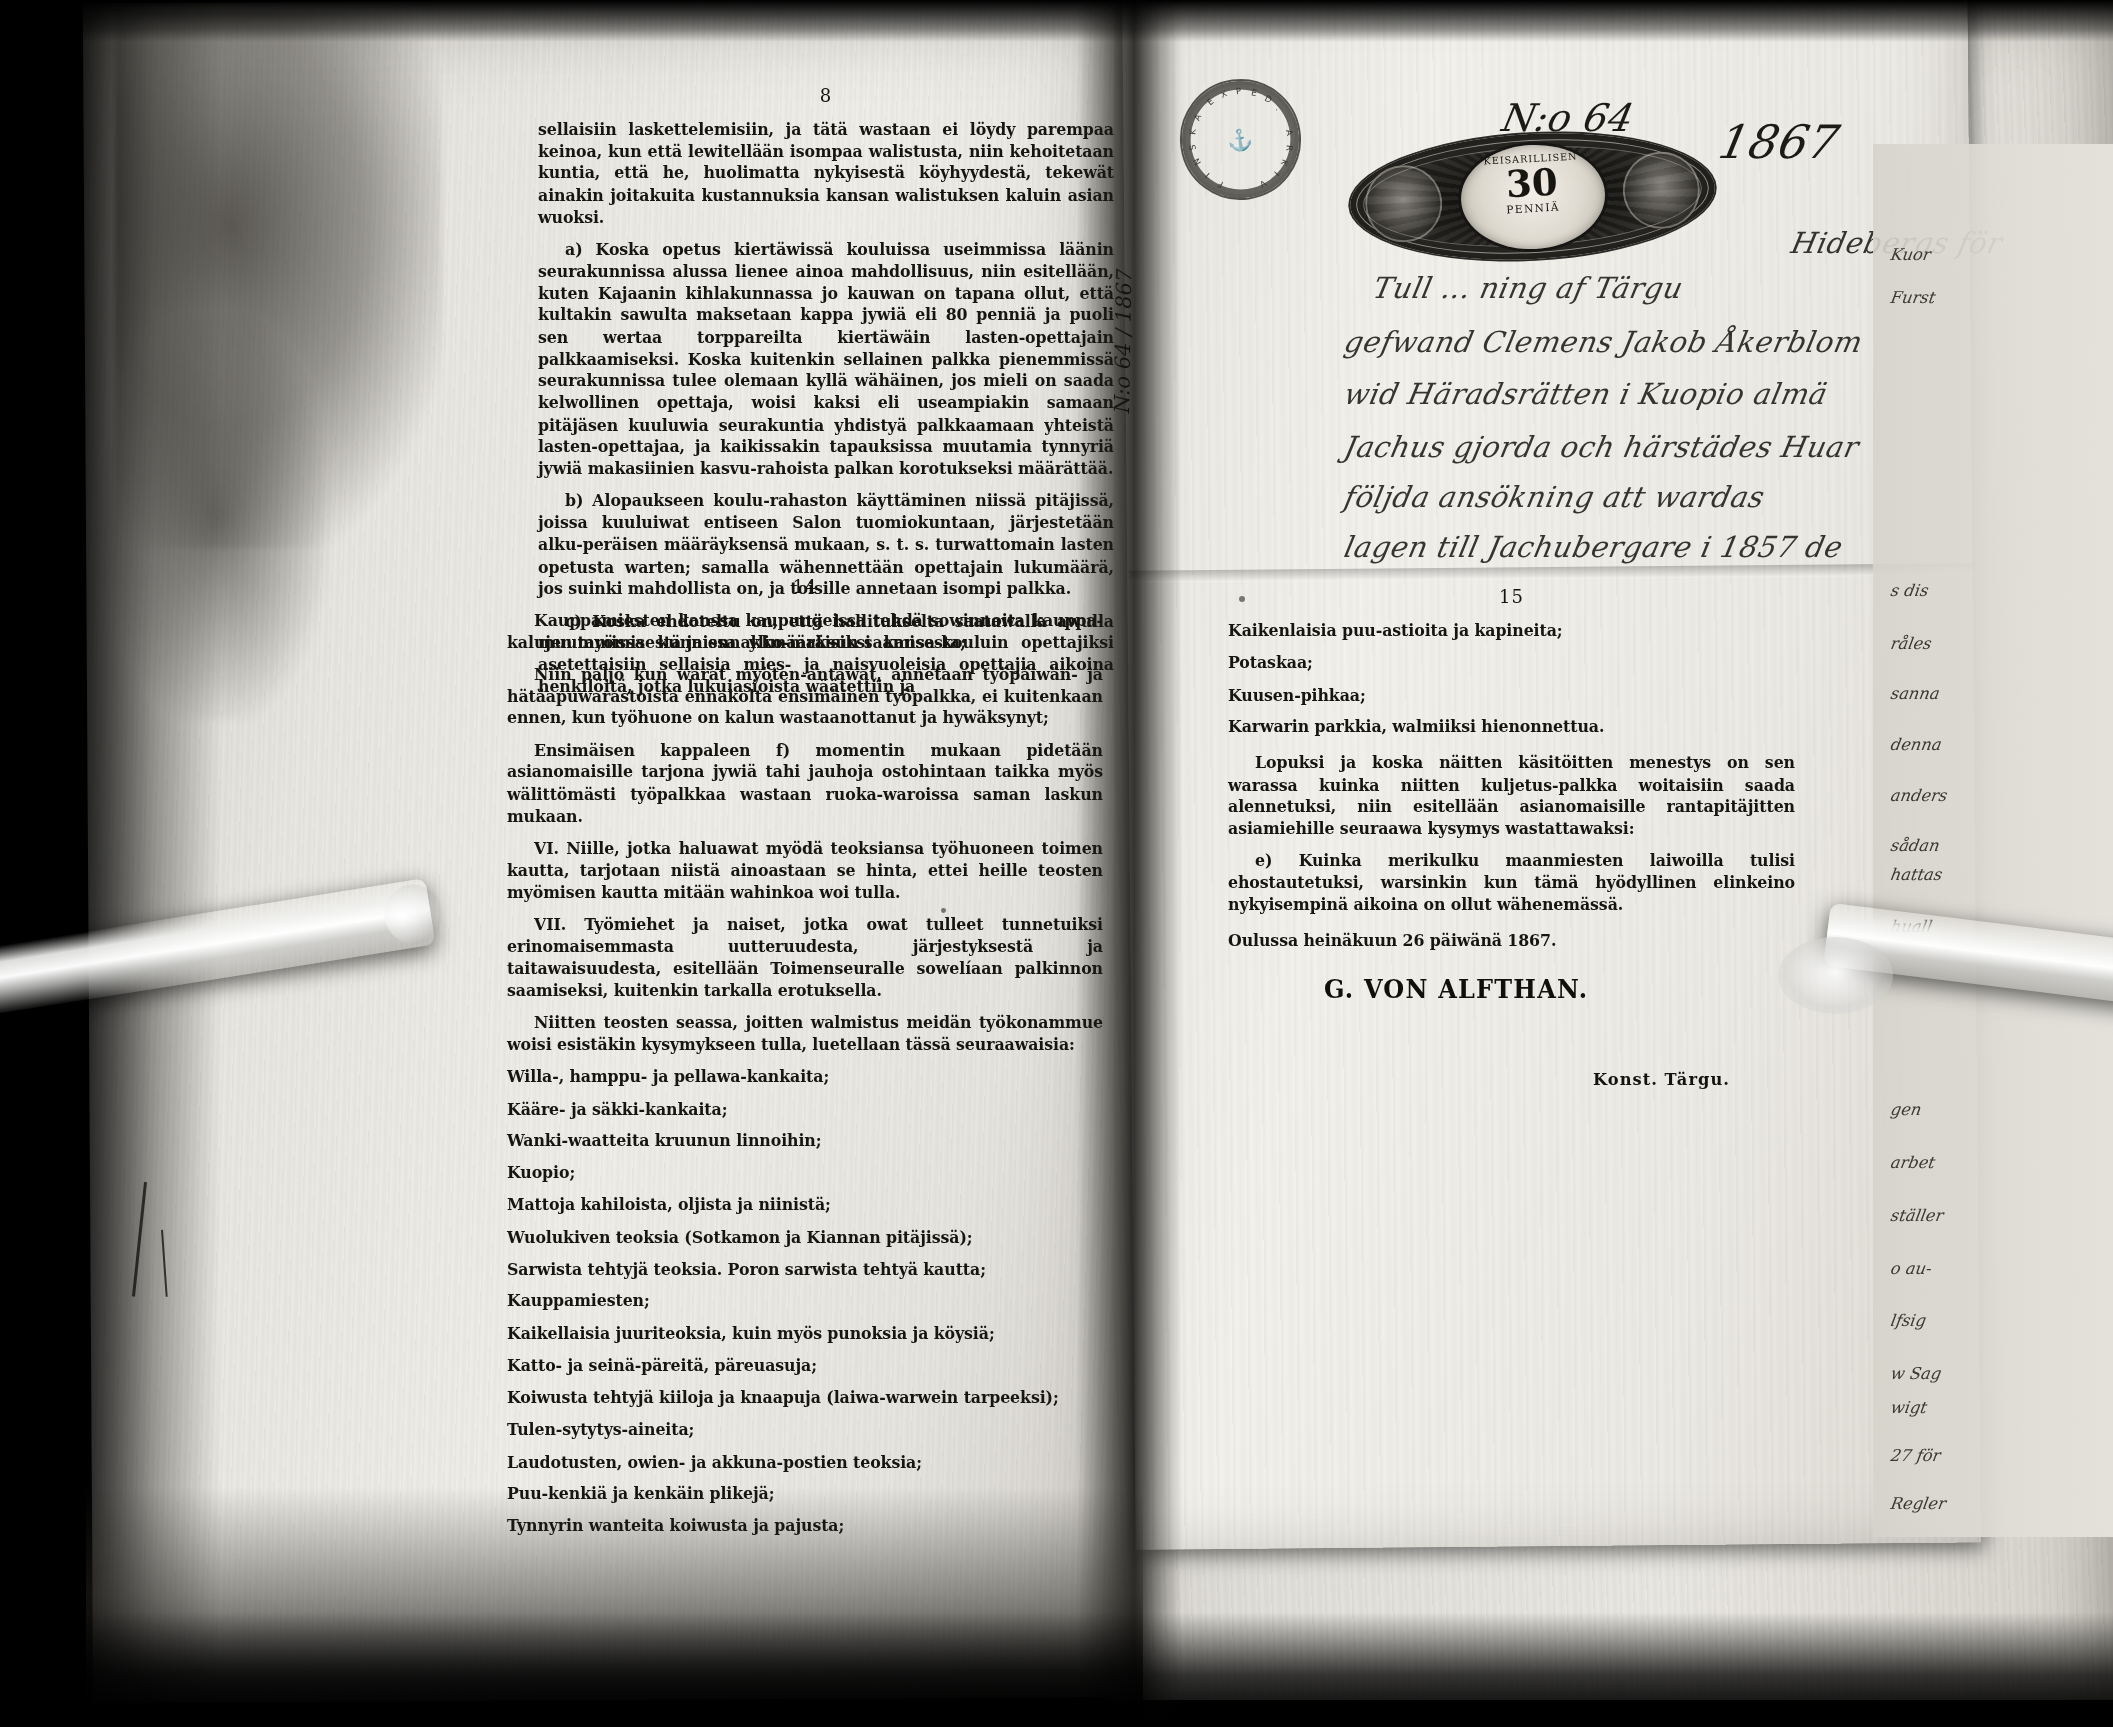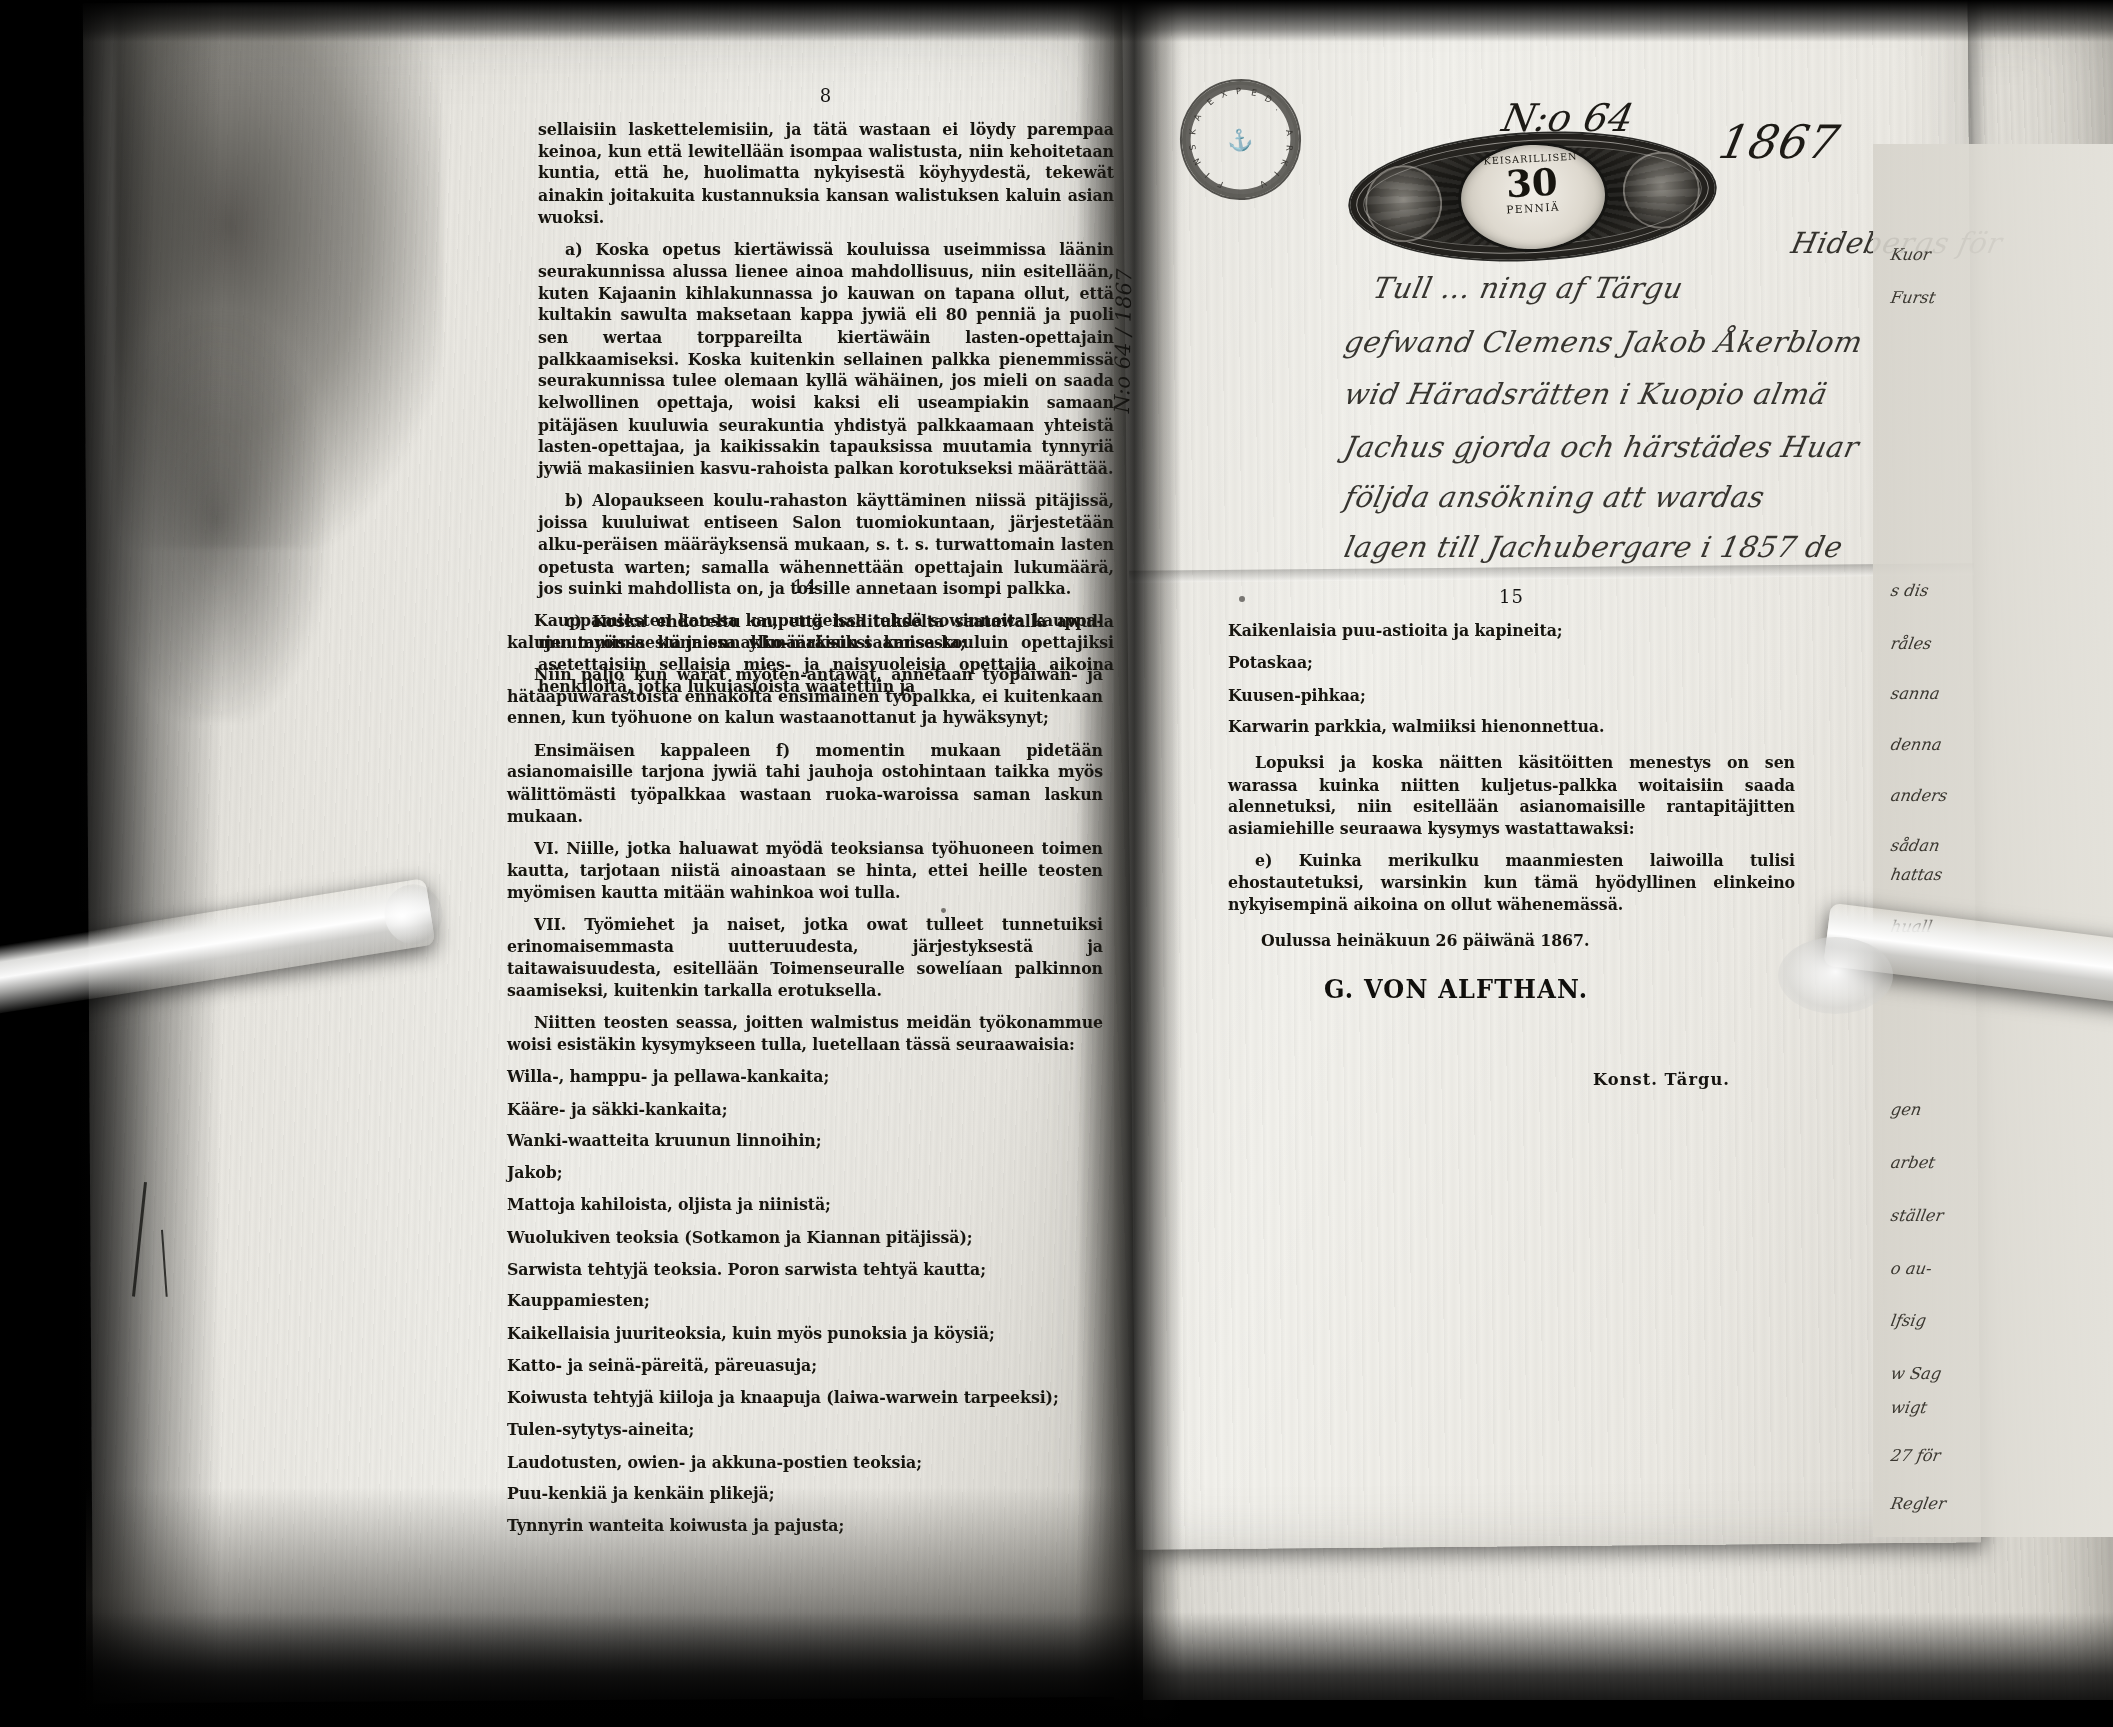--- a/index.html
+++ b/index.html
@@ -384,21 +384,21 @@
     <div class="fraktur" style="margin-top:13.4px;">
       <p class="indent">Kauppamiesten kanssa kaupungeissa tehdä sowinnoita kauppa-kalujen myömisestä ja ennakko-maksun saamisesta;</p>
       <p class="indent">Niin paljo kun warat myöten-antawat, annetaan työpäiwän- ja hätäapuwarastoista ennakolta ensimäinen työpalkka, ei kuitenkaan ennen, kun työhuone on kalun wastaanottanut ja hywäksynyt;</p>
       <p class="indent">Ensimäisen kappaleen f) momentin mukaan pidetään asianomaisille tarjona jywiä tahi jauhoja ostohintaan taikka myös wälittömästi työpalkkaa wastaan ruoka-waroissa saman laskun mukaan.</p>
       <p class="indent">VI. Niille, jotka haluawat myödä teoksiansa työhuoneen toimen kautta, tarjotaan niistä ainoastaan se hinta, ettei heille teosten myömisen kautta mitään wahinkoa woi tulla.</p>
       <p class="indent">VII. Työmiehet ja naiset, jotka owat tulleet tunnetuiksi erinomaisemmasta uutteruudesta, järjestyksestä ja taitawaisuudesta, esitellään Toimenseuralle sowelíaan palkinnon saamiseksi, kuitenkin tarkalla erotuksella.</p>
       <p class="indent">Niitten teosten seassa, joitten walmistus meidän työkonammue woisi esistäkin kysymykseen tulla, luetellaan tässä seuraawaisia:</p>
       <p class="listline">Willa-, hamppu- ja pellawa-kankaita;</p>
       <p class="listline">Kääre- ja säkki-kankaita;</p>
       <p class="listline">Wanki-waatteita kruunun linnoihin;</p>
-      <p class="listline">Jakob;</p>
+      <p class="listline">Kuopio;</p>
       <p class="listline">Mattoja kahiloista, oljista ja niinistä;</p>
       <p class="listline">Wuolukiven teoksia (Sotkamon ja Kiannan pitäjissä);</p>
       <p class="listline">Sarwista tehtyjä teoksia.  Poron sarwista tehtyä kautta;</p>
       <p class="listline">Kauppamiesten;</p>
       <p class="listline">Kaikellaisia juuriteoksia, kuin myös punoksia ja köysiä;</p>
       <p class="listline">Katto- ja seinä-päreitä, päreuasuja;</p>
       <p class="listline">Koiwusta tehtyjä kiiloja ja knaapuja (laiwa-warwein tarpeeksi);</p>
       <p class="listline">Tulen-sytytys-aineita;</p>
       <p class="listline">Laudotusten, owien- ja akkuna-postien teoksia;</p>
       <p class="listline">Puu-kenkiä ja kenkäin plikejä;</p>
@@ -412,21 +412,21 @@
 
   <div class="col" id="right-col">
     <div class="pgnum">15</div>
     <div class="fraktur" style="margin-top:13.4px;">
       <p class="listline">Kaikenlaisia puu-astioita ja kapineita;</p>
       <p class="listline">Potaskaa;</p>
       <p class="listline">Kuusen-pihkaa;</p>
       <p class="listline">Karwarin parkkia, walmiiksi hienonnettua.</p>
       <p class="indent" style="margin-top:13.4px;">Lopuksi ja koska näitten käsitöitten menestys on sen warassa kuinka niitten kuljetus-palkka woitaisiin saada alennetuksi, niin esitellään asianomaisille rantapitäjitten asiamiehille seuraawa kysymys wastattawaksi:</p>
       <p class="indent">e) Kuinka merikulku maanmiesten laiwoilla tulisi ehostautetuksi, warsinkin kun tämä hyödyllinen elinkeino nykyisempinä aikoina on ollut wähenemässä.</p>
-      <p style="margin-left:33px;margin-top:13.4px;">Oulussa heinäkuun 26 päiwänä 1867.</p>
+      <p style="margin-top:13.4px;">Oulussa heinäkuun 26 päiwänä 1867.</p>
       <div class="sig-main">G. VON ALFTHAN.</div>
       <div class="sig-sub">Konst. Tärgu.</div>
     </div>
   </div>
 
   <div class="round-seal">
     <div class="ring-text">
       <span style="transform:rotate(-150deg) translate(0,-54px);">F</span>
       <span style="transform:rotate(-130deg) translate(0,-54px);">I</span>
       <span style="transform:rotate(-112deg) translate(0,-54px);">N</span>

